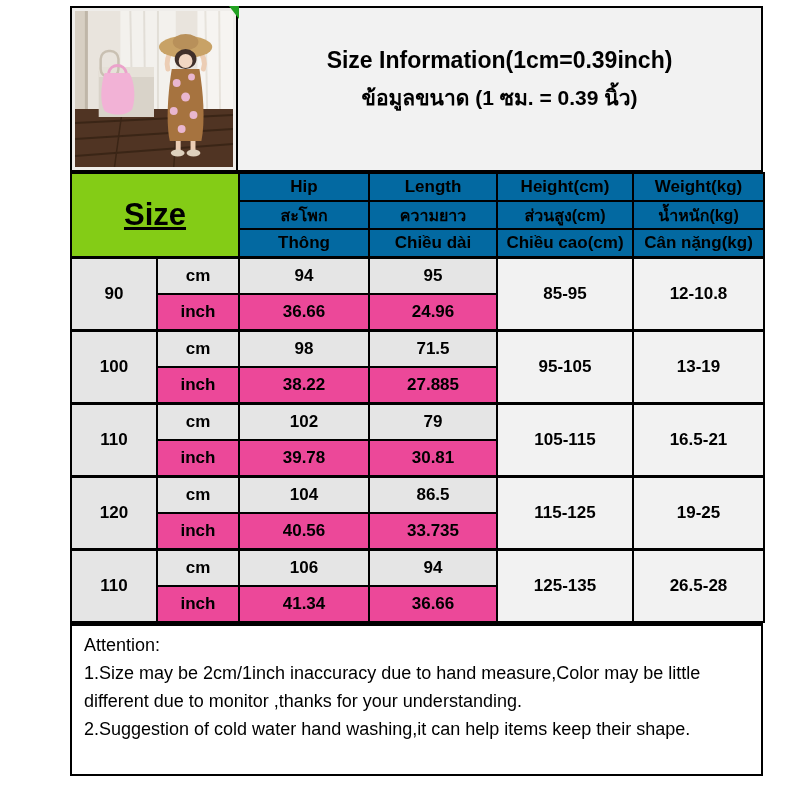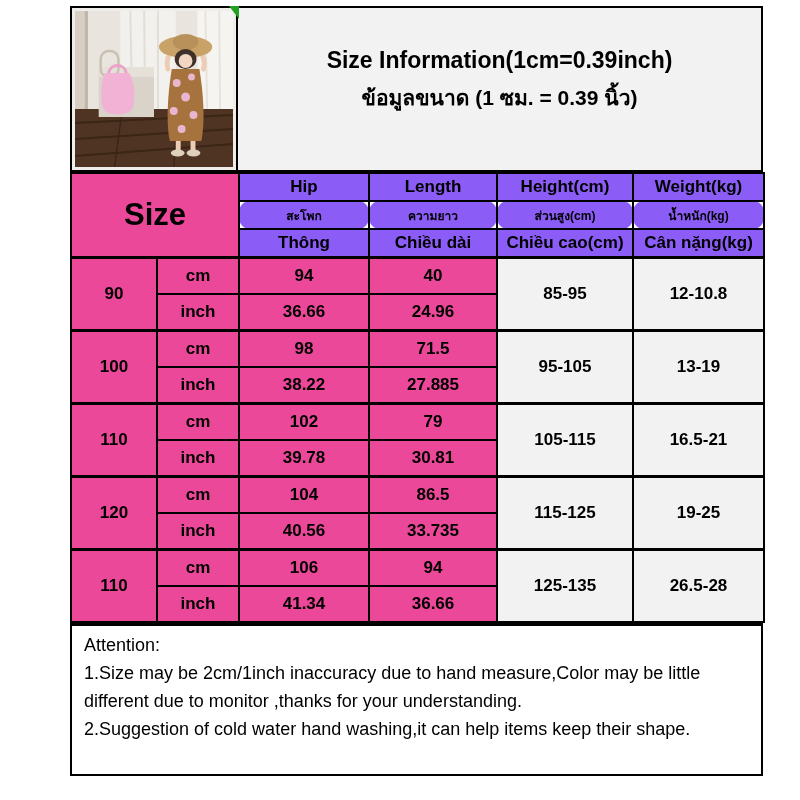--- a/index.html
+++ b/index.html
@@ -35,26 +35,26 @@
 
   
   table.size-table{
     width:693px;table-layout:fixed;border-collapse:collapse;
     font-weight:bold;
   }
   table.size-table th,table.size-table td{
     border:2px solid #000;text-align:center;vertical-align:middle;
     padding:0;font-size:17px;font-weight:bold;
   }
-  thead th{height:26px;background:#8b5cf6;}
-  thead th.size-big{background:#ec4899;font-size:31px;}
-  thead .th-row th{font-size:12px;border-radius:11px;}
+  thead th{height:26px;background:#0369a1;}
+  thead th.size-big{background:#84cc16;font-size:31px;text-decoration:underline;}
+  thead .th-row th{font-size:16px;}
   tbody td{height:34px;}
   td.size-label{background:#d9d9d9;}
-  tr.r-cm td{background:#ec4899;}
+  tr.r-cm td{background:#e5e5e5;}
   tr.r-inch td{background:#ec4899;}
   td.merged{background:#f2f2f2 !important;}
   tr.sep td{border-top:3px solid #000;}
 
   
   .attention{
     box-sizing:border-box;width:693px;height:153px;border:2px solid #000;
     border-top-width:3px;background:#fff;padding:5px 12px;
     font-size:18px;line-height:28px;font-weight:normal;
   }
@@ -157,21 +157,21 @@
           <th>Chiều cao(cm)</th>
           <th>Cân nặng(kg)</th>
         </tr>
       </thead>
       <tbody>
 
         <tr class="r-cm sep">
           <td class="size-label" rowspan="2">90</td>
           <td>cm</td>
           <td>94</td>
-          <td>40</td>
+          <td>95</td>
           <td class="merged" rowspan="2">85-95</td>
           <td class="merged" rowspan="2">12-10.8</td>
         </tr>
         <tr class="r-inch">
           <td>inch</td>
           <td>36.66</td>
           <td>24.96</td>
         </tr>
 
         <tr class="r-cm sep">

